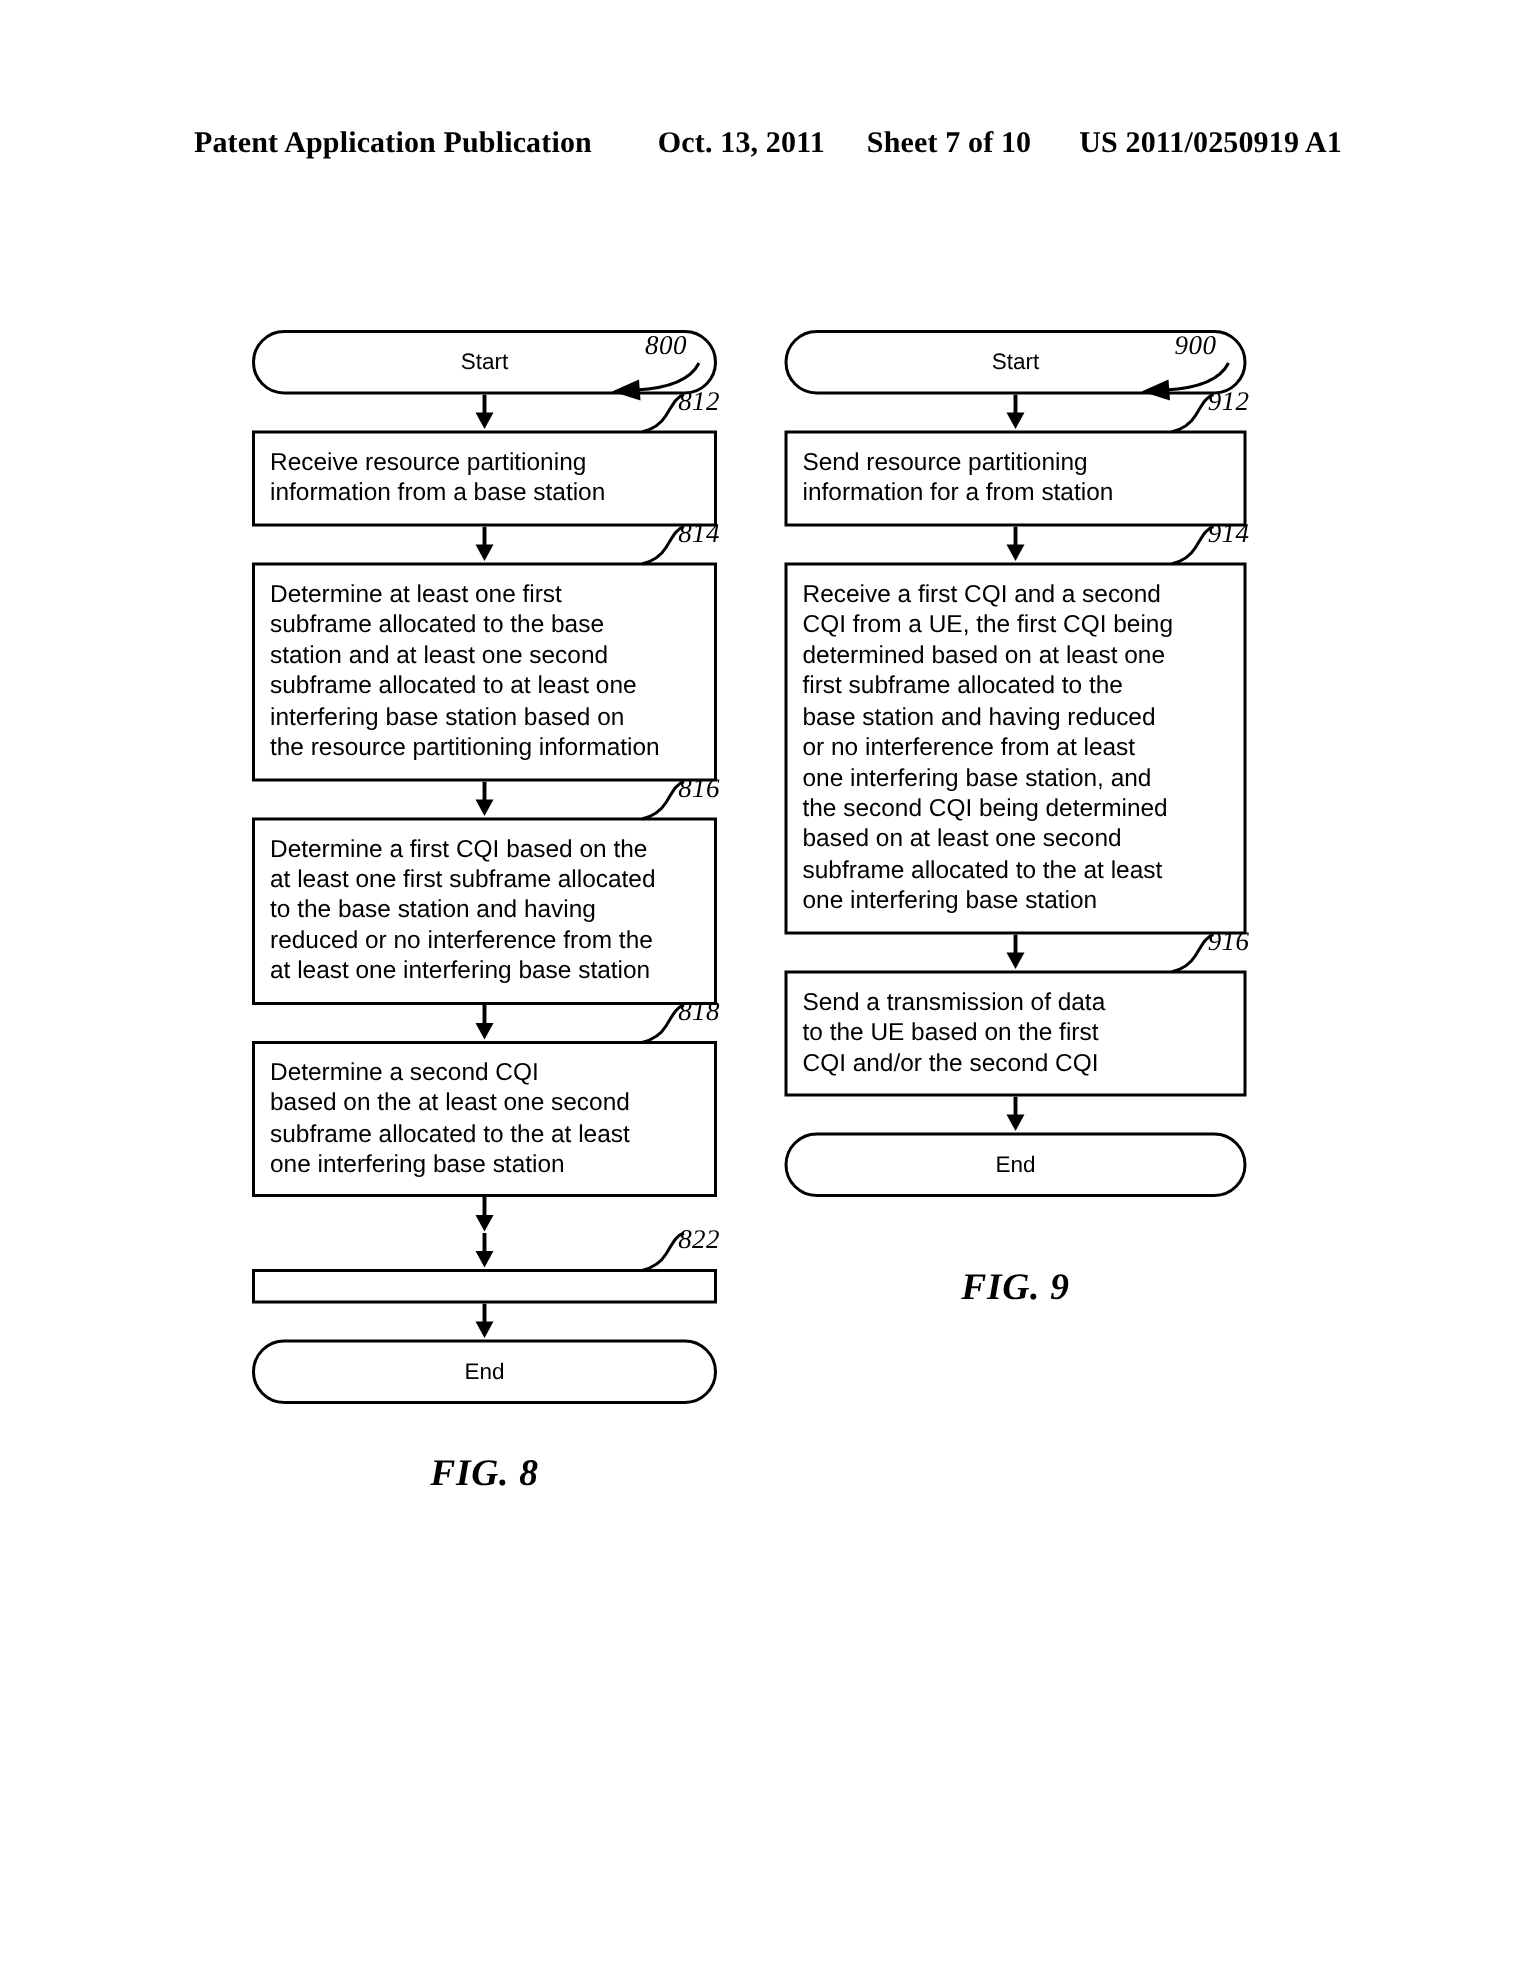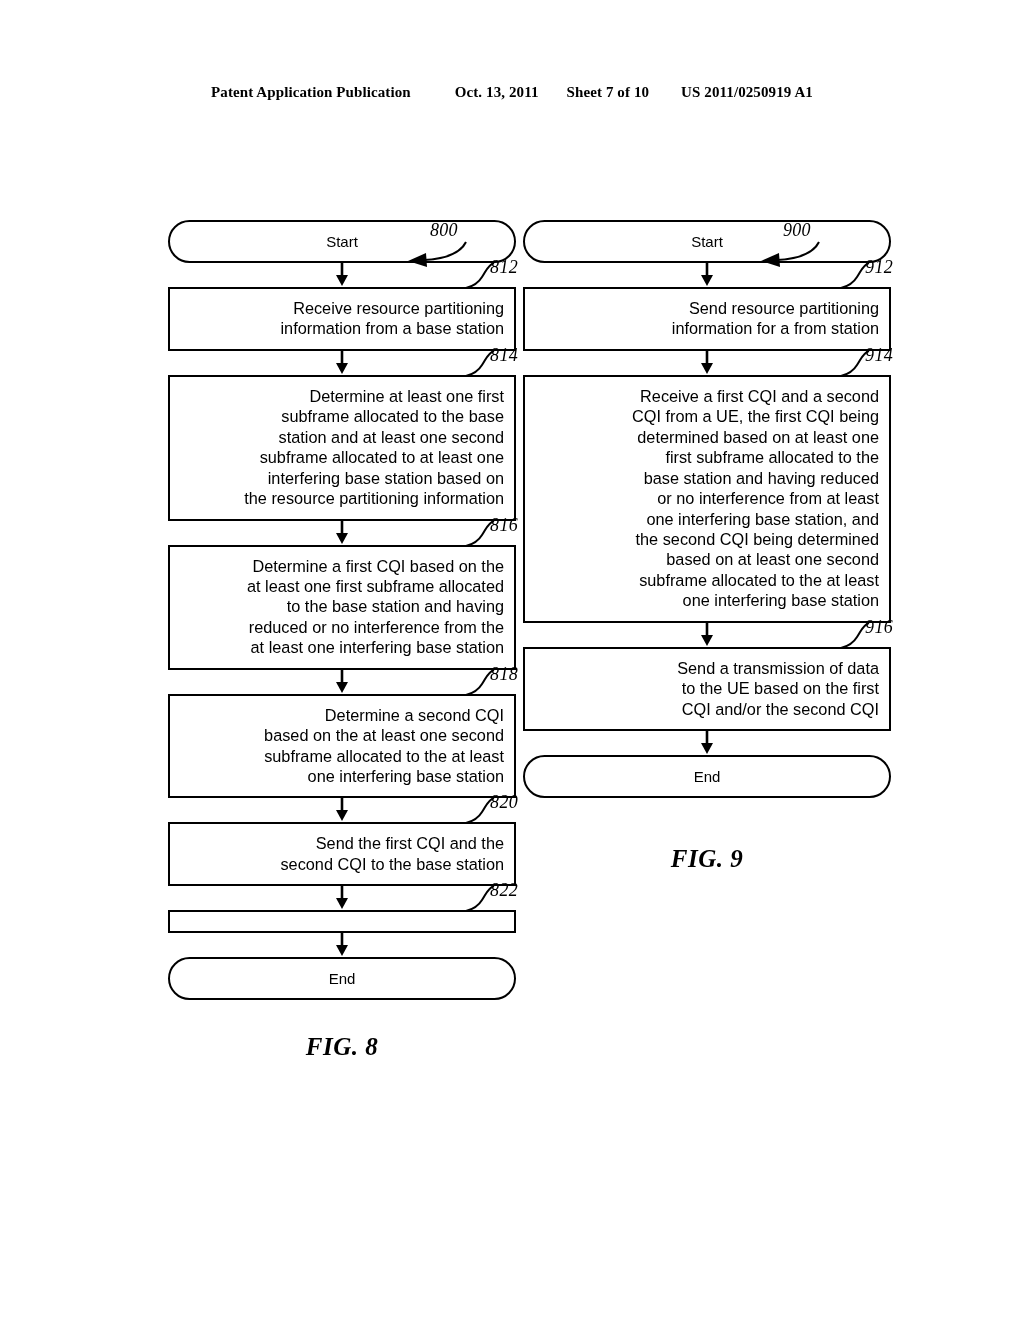--- a/index.html
+++ b/index.html
@@ -21,35 +21,35 @@
   .page-header {
     position: absolute;
     left: 0;
     top: 84px;
     width: 1024px;
     display: flex;
     justify-content: center;
     align-items: baseline;
     font-family: "Liberation Serif", serif;
     font-weight: bold;
-    font-size: 15px;
+    font-size: 20px;
     letter-spacing: 0.1px;
     white-space: nowrap;
   }
   .hdr-pub     { margin-right: 44px; }
   .hdr-date    { margin-right: 28px; }
   .hdr-sheet   { margin-right: 32px; }
   .hdr-docnum  { }
 
   
   .flow {
     position: absolute;
   }
-  #flow-800 { left: 168px; top: 220px;  width: 348px; }
-  #flow-900 { left: 523px; top: 220px;  width: 368px; }
+  #flow-800 { left: 168px; top: 220px;  width: 310px; }
+  #flow-900 { left: 523px; top: 220px;  width: 308px; }
 
   .fig-ref {
     position: absolute;
     font-family: "Liberation Serif", serif;
     font-style: italic;
     font-size: 18px;
     font-weight: normal;
     letter-spacing: 0.3px;
   }
   #flow-800 .fig-ref { left: 262px; top: 0px; }
@@ -74,21 +74,21 @@
     font-size: 15px;
     background: #fff;
   }
 
   .node {
     position: relative;
     box-sizing: border-box;
     border: 2.4px solid #000;
     background: #fff;
     padding: 9px 10px 10px 10px;
-    text-align: right;
+    text-align: left;
     font-size: 16.3px;
     line-height: 1.255;
   }
   .node .node-text {
     display: block;
     white-space: pre-line;
   }
 
   
   .callout {
@@ -240,30 +240,20 @@
 one interfering base station</span>
   </div>
 
   <div class="connector">
     <svg width="14" height="24" viewBox="0 0 14 24">
         <path d="M7 0 L7 14" stroke="#000" stroke-width="2.6" fill="none"></path>
         <path d="M1 12 L13 12 L7 23 Z" fill="#000"></path>
       </svg>
   </div>
 
-  <div class="node">
-    <div class="callout">
-      <span class="cnum">820</span>
-      <svg width="86" height="30" viewBox="0 0 86 30">
-          <path d="M62 4 C56 6, 54 12, 50 18 C47 23, 42 27, 34 29" stroke="#000" stroke-width="2" fill="none"></path>
-        </svg>
-    </div>
-    <span class="node-text">Send the first CQI and the
-second CQI to the base station</span>
-  </div>
 
   <div class="connector">
     <svg width="14" height="24" viewBox="0 0 14 24">
         <path d="M7 0 L7 14" stroke="#000" stroke-width="2.6" fill="none"></path>
         <path d="M1 12 L13 12 L7 23 Z" fill="#000"></path>
       </svg>
   </div>
 
   <div class="node">
     <div class="callout">

